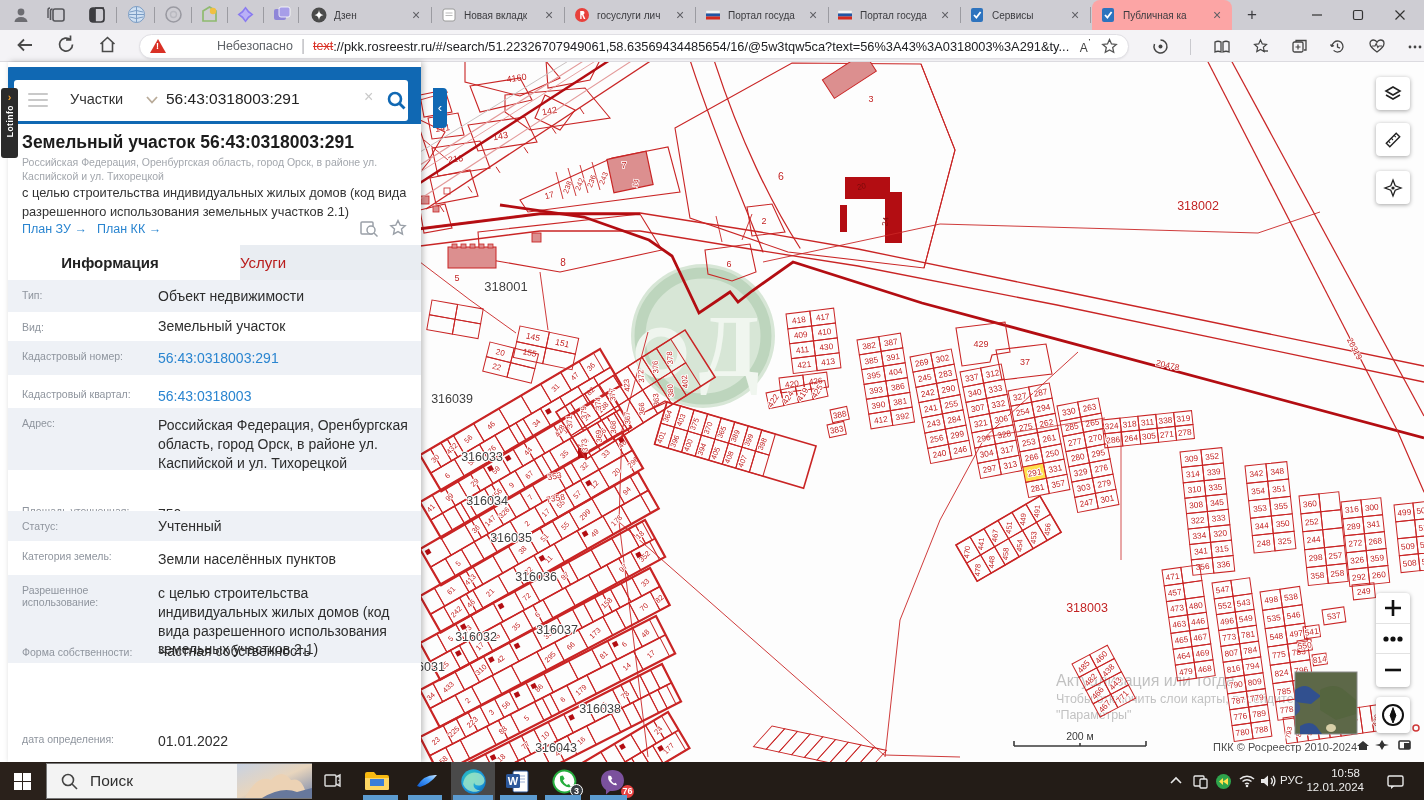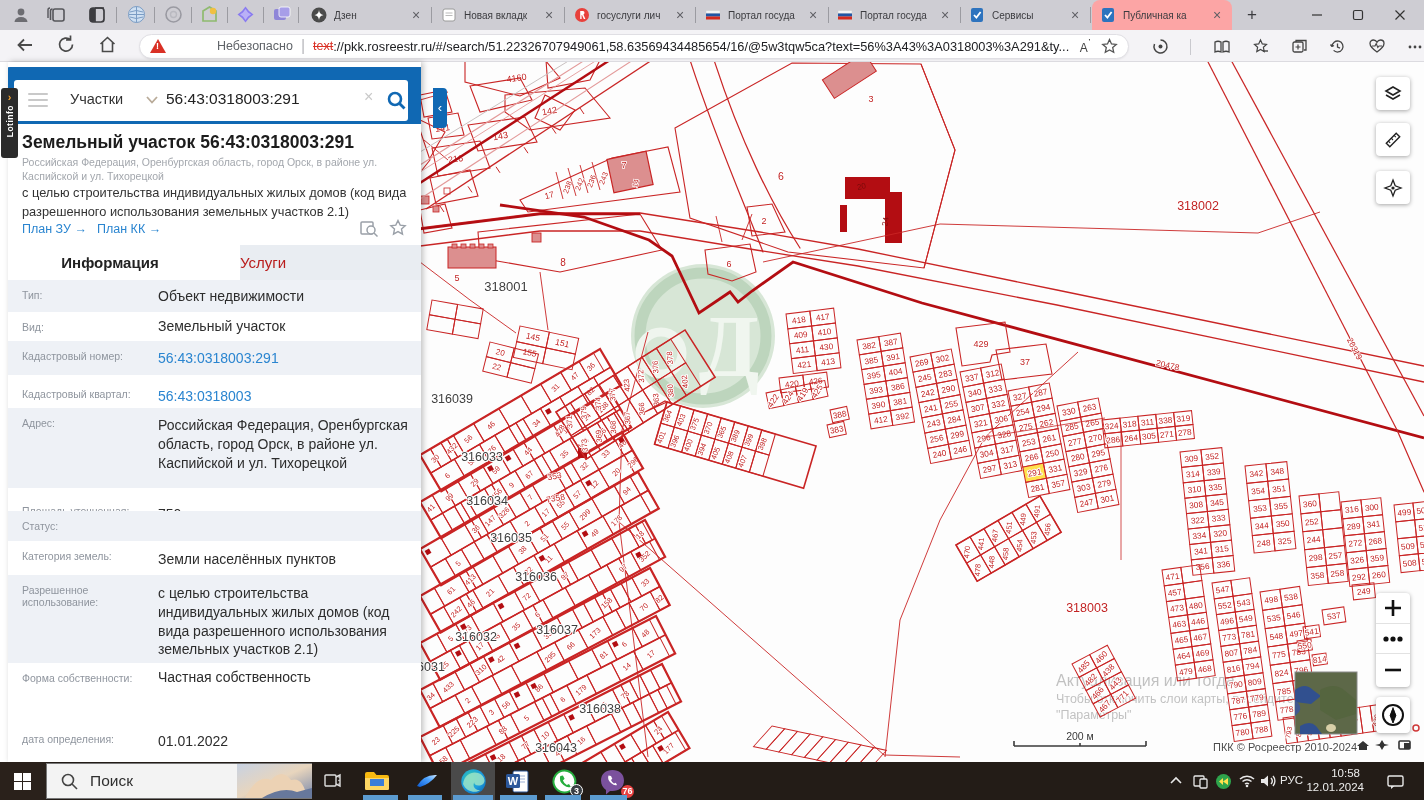--- a/index.html
+++ b/index.html
@@ -1535,40 +1535,41 @@
         <div class="val" style="top:7px">Объект недвижимости</div>
       </div>
     <div class="row alt" style="top:279px;height:34px">
         <div class="lab">Кадастровый номер:</div>
         <div class="val link" style="top:8px">56:43:0318003:291</div>
       </div>
     <div class="row" style="top:317px;height:33px">
         <div class="lab">Кадастровый квартал:</div>
         <div class="val link" style="top:8px">56:43:0318003</div>
       </div>
-    <div class="row alt" style="top:346px;height:80px">
+    <div class="row alt" style="top:346px;height:62px">
         <div class="lab">Адрес:</div>
         <div class="val" style="top:8px">Российская Федерация, Оренбургская<br>область, город Орск, в районе ул.<br>Каспийской и ул. Тихорецкой</div>
       </div>
     <div class="row" style="top:434px;height:26px">
         <div class="lab">Площадь уточненная:</div>
         <div class="val" style="top:9px">750 кв. м</div>
       </div>
     <div class="row alt" style="top:449px;height:30px">
         <div class="lab">Статус:</div>
+        <div class="val" style="top:6px">Учтенный</div>
       </div>
     <div class="row" style="top:479px;height:34px">
         <div class="lab">Категория земель:</div>
         <div class="val" style="top:9px">Земли населённых пунктов</div>
       </div>
     <div class="row alt" style="top:513px;height:88px">
         <div class="lab">Разрешенное<br>использование:</div>
         <div class="val" style="top:9px">с целью строительства<br>индивидуальных жилых домов (код<br>вида разрешенного использования<br>земельных участков 2.1)</div>
       </div>
-    <div class="row" style="top:601px;height:29px">
+    <div class="row" style="top:575px;height:29px">
         <div class="lab">Форма собственности:</div>
         <div class="val" style="top:5px">Частная собственность</div>
       </div>
     <div class="row" style="top:662px;height:33px">
         <div class="lab">дата определения:</div>
         <div class="val" style="top:8px">01.01.2022</div>
       </div>
   </div>
 
   <div id="lotinfo"><span class="ar">›</span><span class="vt">Lotinfo</span></div>

